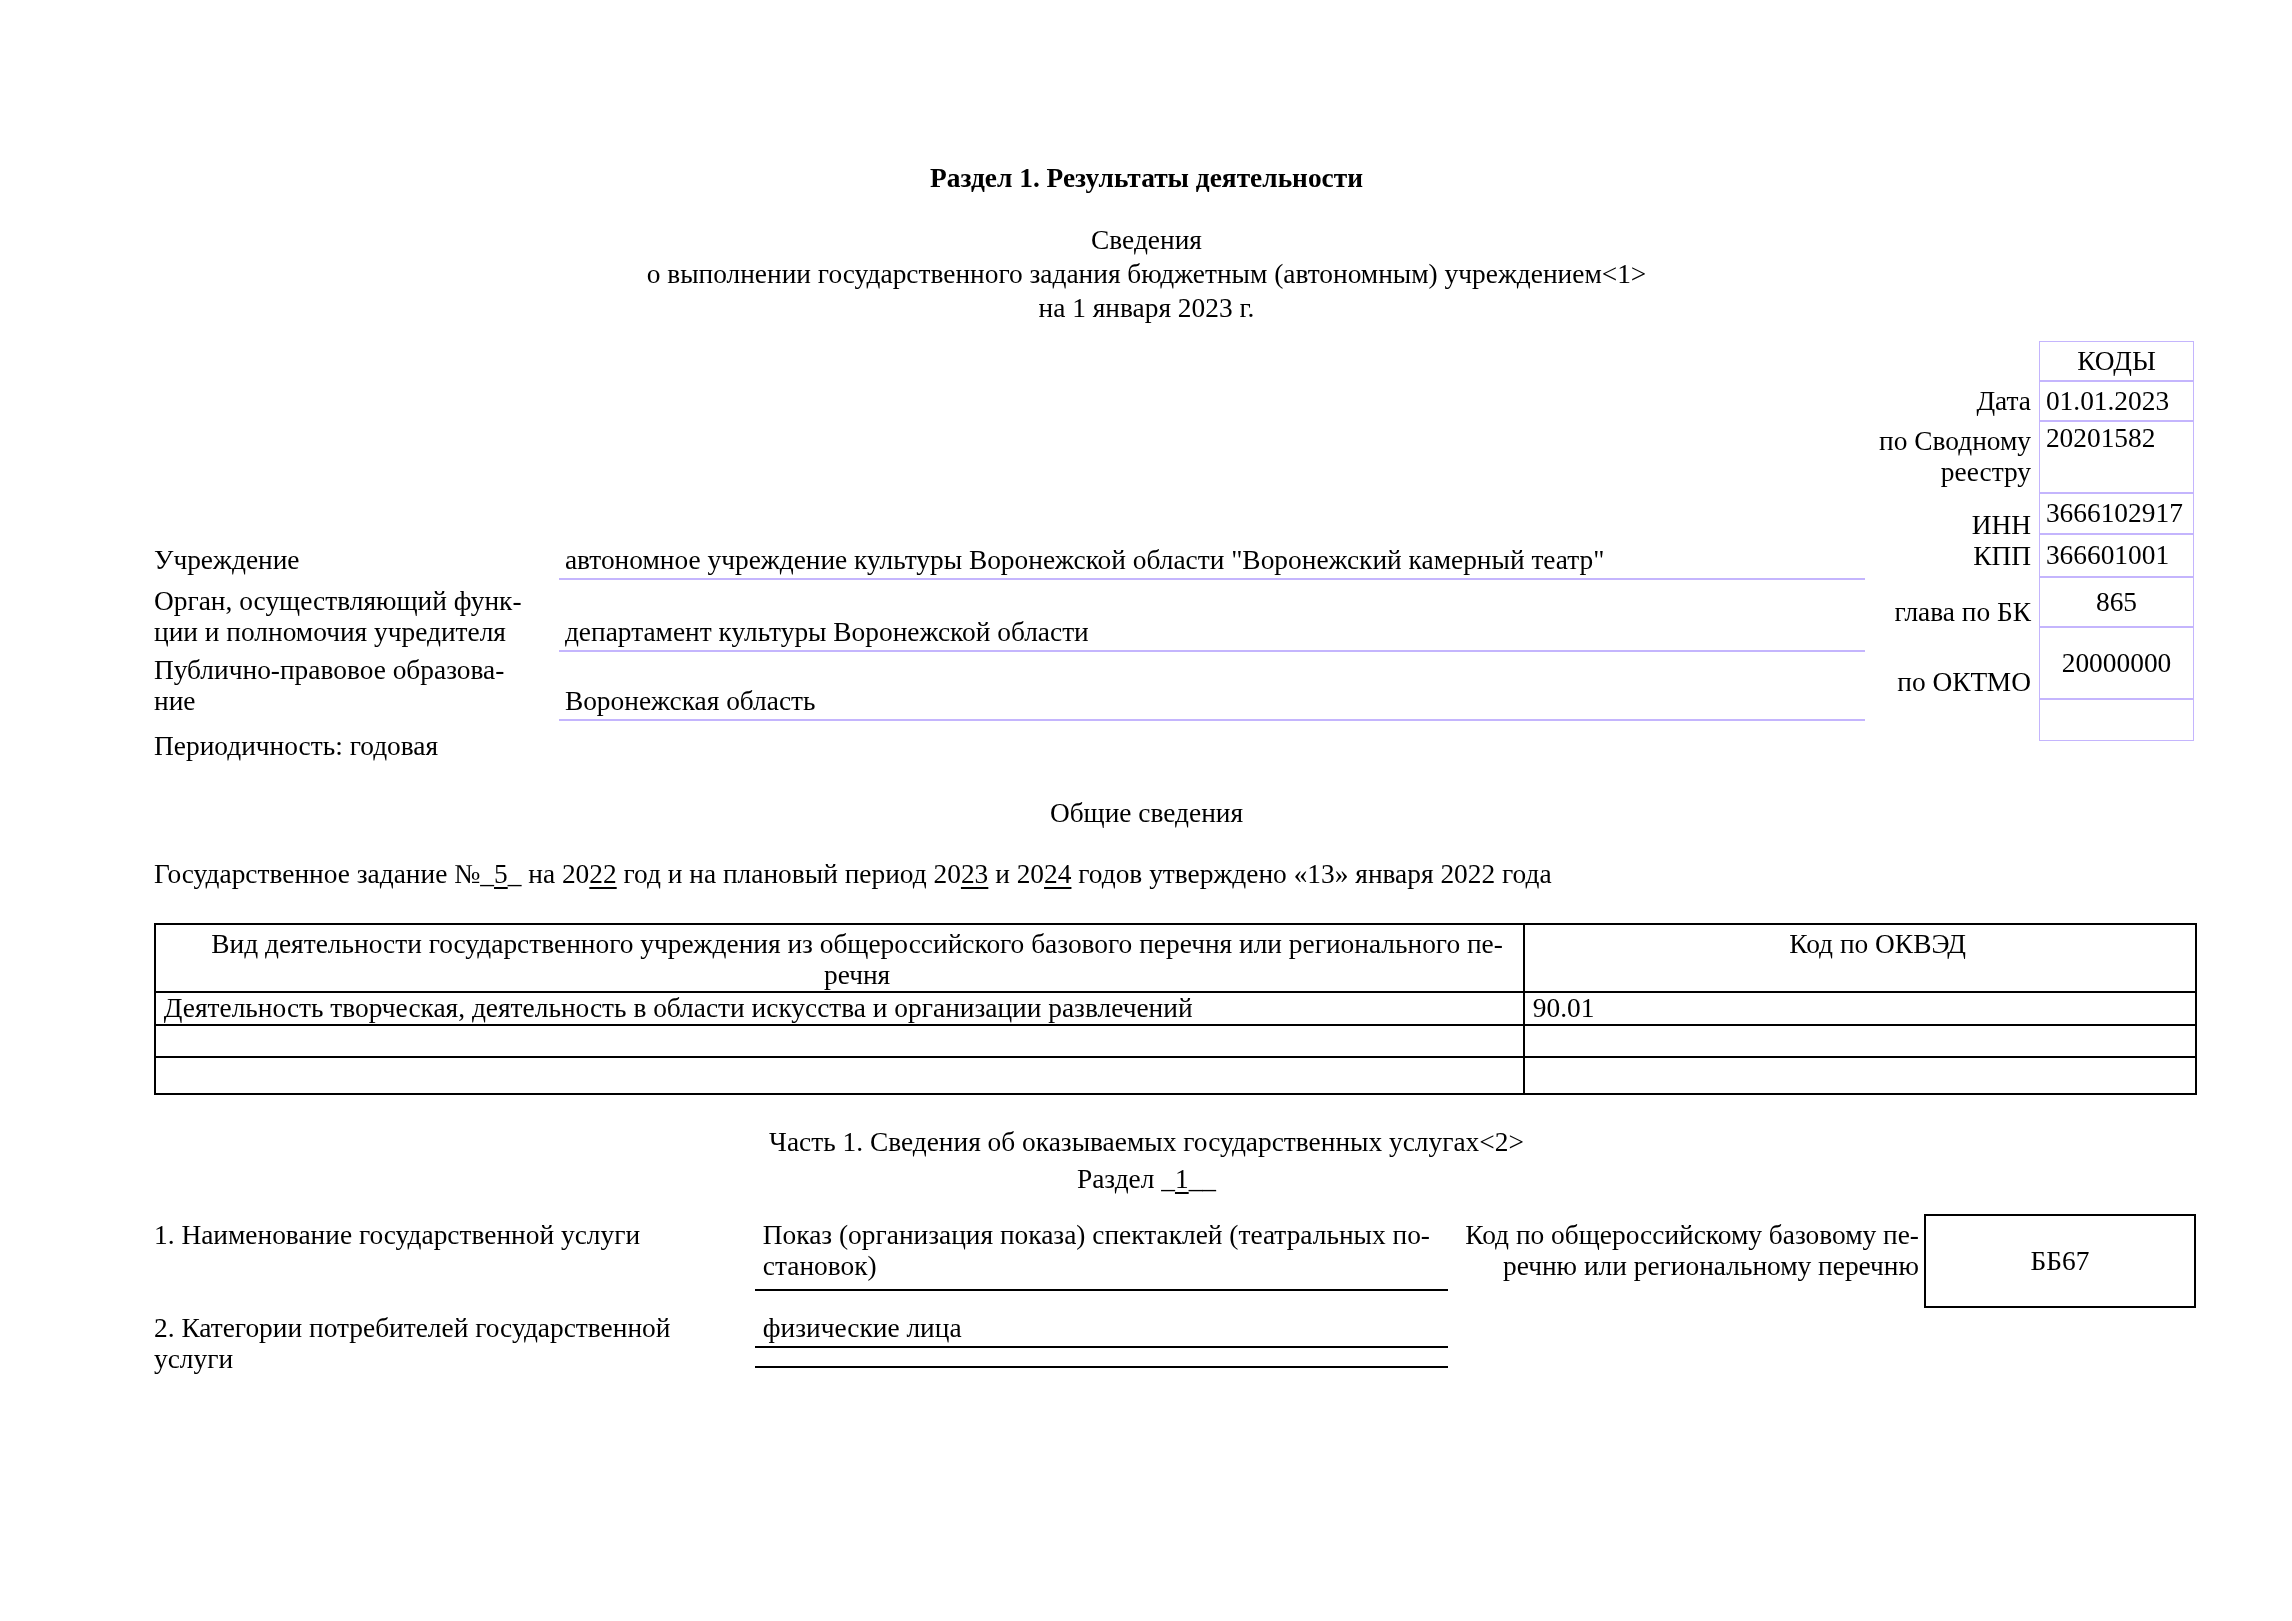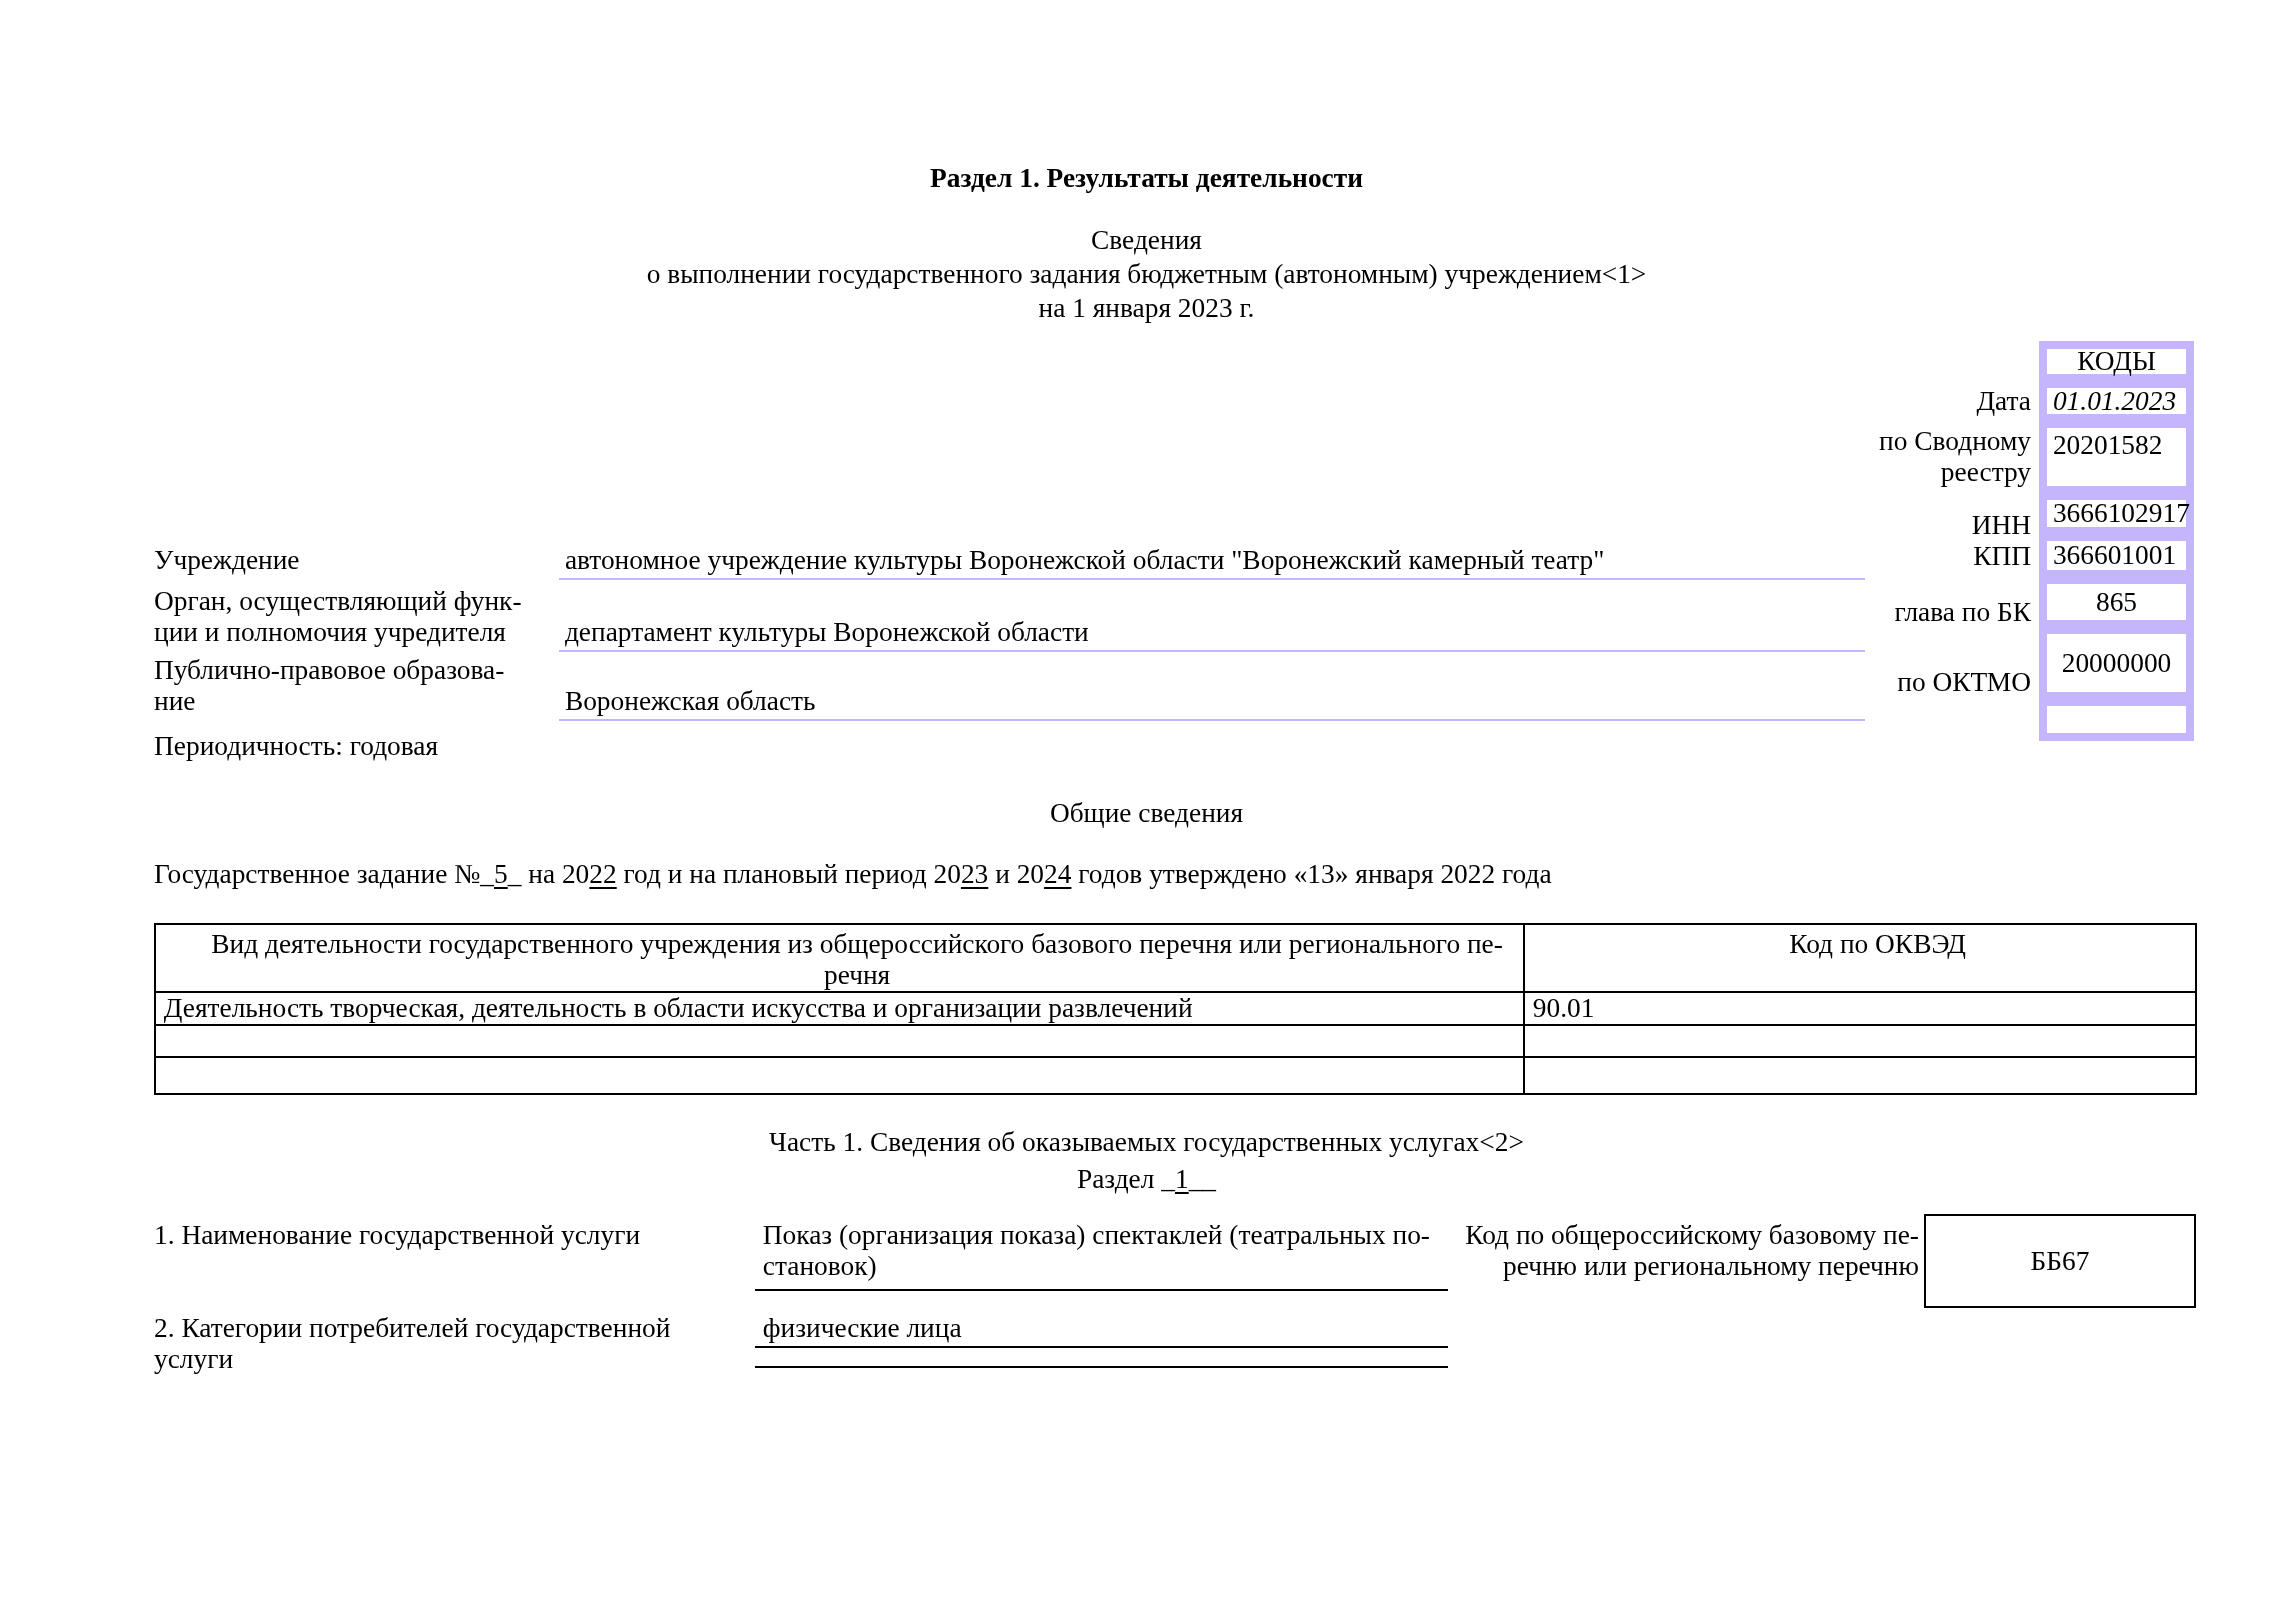--- a/index.html
+++ b/index.html
@@ -29,21 +29,21 @@
     box-sizing: border-box;
   }
   
   .rlbl { right: 262px; width: 510px; text-align: right; }
 
   
   .codes-col { position: absolute; left: 2039px; top: 341px; width: 155px; }
   .codes-cell {
     box-sizing: border-box;
     width: 155px;
-    border: 8px solid #c4b5fd;
+    border: 1px solid #c4b5fd;
     margin-top: -2px;
     padding: 2px 5.9px;
     display: flex;
     align-items: center;
   }
   .codes-cell:first-child { margin-top: 0; }
   .codes-cell.center { justify-content: center; padding: 2px 2px; }
   .codes-cell.top { align-items: flex-start; }
 
   
@@ -82,21 +82,21 @@
 
   <div class="abs ctr bold" style="top:163px;">Раздел 1. Результаты деятельности</div>
   <div class="abs ctr" style="top:223px; line-height:34px;">
     <div>Сведения</div>
     <div>о выполнении государственного задания бюджетным (автономным) учреждением&lt;1&gt;</div>
     <div>на 1 января 2023 г.</div>
   </div>
 
   <div class="codes-col">
     <div class="codes-cell center" style="height:41px;">КОДЫ</div>
-    <div class="codes-cell" style="height:42px;font-style:italic;">01.01.2023</div>
+    <div class="codes-cell" style="height:42px;">01.01.2023</div>
     <div class="codes-cell top" style="height:74px;">20201582</div>
     <div class="codes-cell" style="height:43px;">3666102917</div>
     <div class="codes-cell" style="height:45px;">366601001</div>
     <div class="codes-cell center" style="height:52px;">865</div>
     <div class="codes-cell center" style="height:74px;">20000000</div>
     <div class="codes-cell" style="height:43px;"></div>
   </div>
 
   <div class="abs rlbl" style="top:386px;">Дата</div>
   <div class="abs rlbl pre" style="top:426px;">по Сводному

